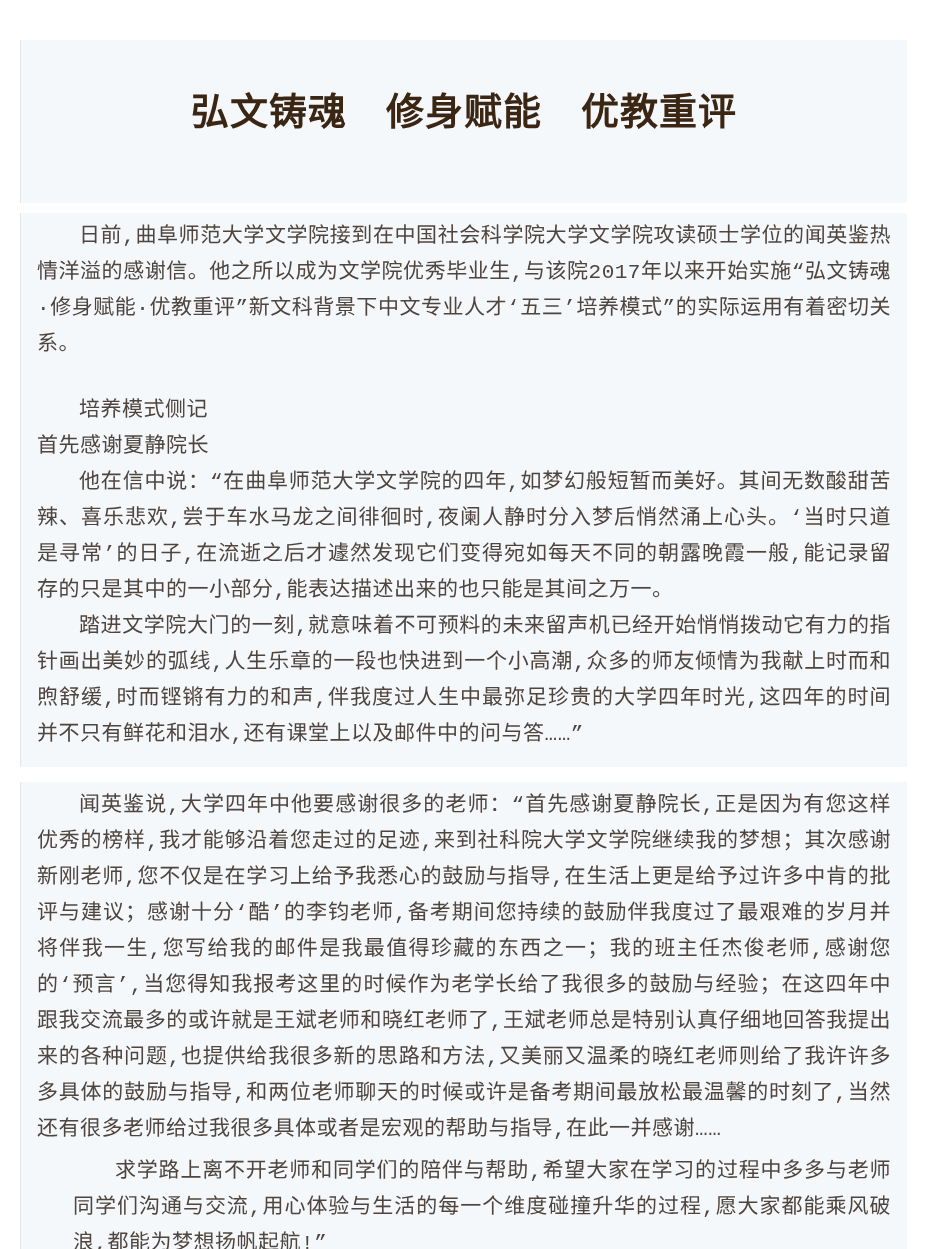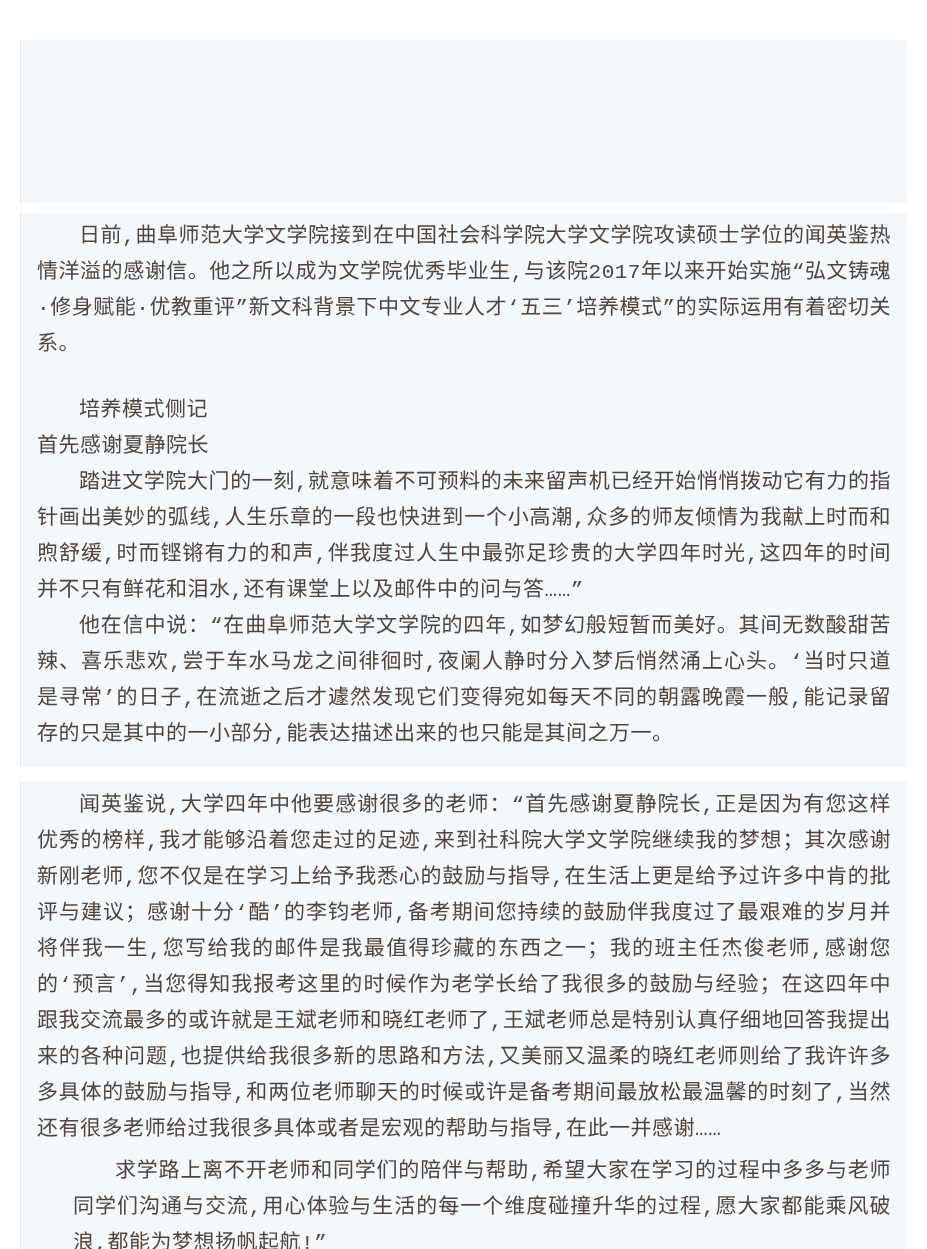--- a/index.html
+++ b/index.html
@@ -71,28 +71,29 @@
   .indent{text-indent:2em;}
   .intro{margin-bottom:30px;}
   .wish{margin-top:6px;margin-left:36px;}
 </style>
 </head>
 <body>
 
 <div>
 
   <section class="panel hero">
+    <h1>弘文铸魂　修身赋能　优教重评</h1>
   </section>
 
   <section class="panel content content-a">
     <p class="para indent intro">日前,曲阜师范大学文学院接到在中国社会科学院大学文学院攻读硕士学位的闻英鉴热情洋溢的感谢信。他之所以成为文学院优秀毕业生,与该院2017年以来开始实施“弘文铸魂·修身赋能·优教重评”新文科背景下中文专业人才‘五三’培养模式”的实际运用有着密切关系。</p>
     <p class="para indent">培养模式侧记</p>
     <p class="para">首先感谢夏静院长</p>
+    <p class="para indent">他在信中说：“在曲阜师范大学文学院的四年,如梦幻般短暂而美好。其间无数酸甜苦辣、喜乐悲欢,尝于车水马龙之间徘徊时,夜阑人静时分入梦后悄然涌上心头。‘当时只道是寻常’的日子,在流逝之后才遽然发现它们变得宛如每天不同的朝露晚霞一般,能记录留存的只是其中的一小部分,能表达描述出来的也只能是其间之万一。</p>
     <p class="para indent">踏进文学院大门的一刻,就意味着不可预料的未来留声机已经开始悄悄拨动它有力的指针画出美妙的弧线,人生乐章的一段也快进到一个小高潮,众多的师友倾情为我献上时而和煦舒缓,时而铿锵有力的和声,伴我度过人生中最弥足珍贵的大学四年时光,这四年的时间并不只有鲜花和泪水,还有课堂上以及邮件中的问与答……”</p>
-    <p class="para indent">他在信中说：“在曲阜师范大学文学院的四年,如梦幻般短暂而美好。其间无数酸甜苦辣、喜乐悲欢,尝于车水马龙之间徘徊时,夜阑人静时分入梦后悄然涌上心头。‘当时只道是寻常’的日子,在流逝之后才遽然发现它们变得宛如每天不同的朝露晚霞一般,能记录留存的只是其中的一小部分,能表达描述出来的也只能是其间之万一。</p>
   </section>
 
   <section class="panel content content-b">
     <p class="para indent">闻英鉴说,大学四年中他要感谢很多的老师：“首先感谢夏静院长,正是因为有您这样优秀的榜样,我才能够沿着您走过的足迹,来到社科院大学文学院继续我的梦想；其次感谢新刚老师,您不仅是在学习上给予我悉心的鼓励与指导,在生活上更是给予过许多中肯的批评与建议；感谢十分‘酷’的李钧老师,备考期间您持续的鼓励伴我度过了最艰难的岁月并将伴我一生,您写给我的邮件是我最值得珍藏的东西之一；我的班主任杰俊老师,感谢您的‘预言’,当您得知我报考这里的时候作为老学长给了我很多的鼓励与经验；在这四年中跟我交流最多的或许就是王斌老师和晓红老师了,王斌老师总是特别认真仔细地回答我提出来的各种问题,也提供给我很多新的思路和方法,又美丽又温柔的晓红老师则给了我许许多多具体的鼓励与指导,和两位老师聊天的时候或许是备考期间最放松最温馨的时刻了,当然还有很多老师给过我很多具体或者是宏观的帮助与指导,在此一并感谢……</p>
     <p class="para indent wish">求学路上离不开老师和同学们的陪伴与帮助,希望大家在学习的过程中多多与老师同学们沟通与交流,用心体验与生活的每一个维度碰撞升华的过程,愿大家都能乘风破浪,都能为梦想扬帆起航!”</p>
   </section>
 
 </div>
 
 </body></html>

